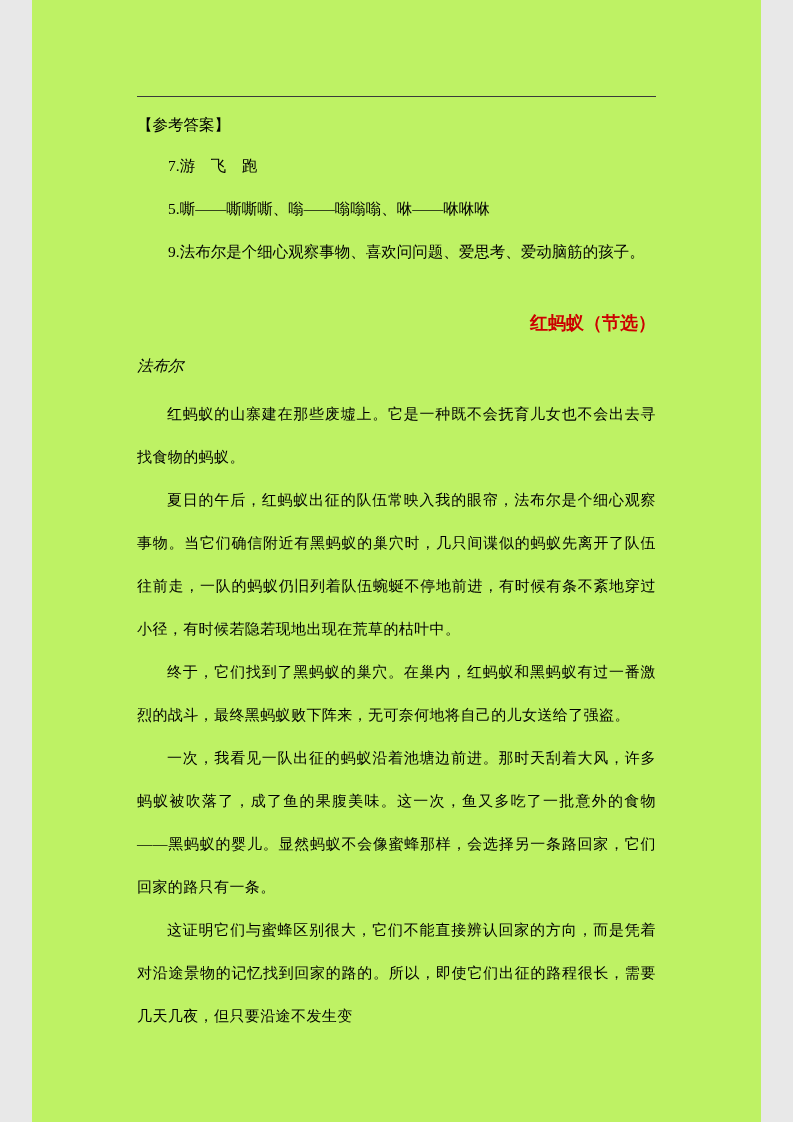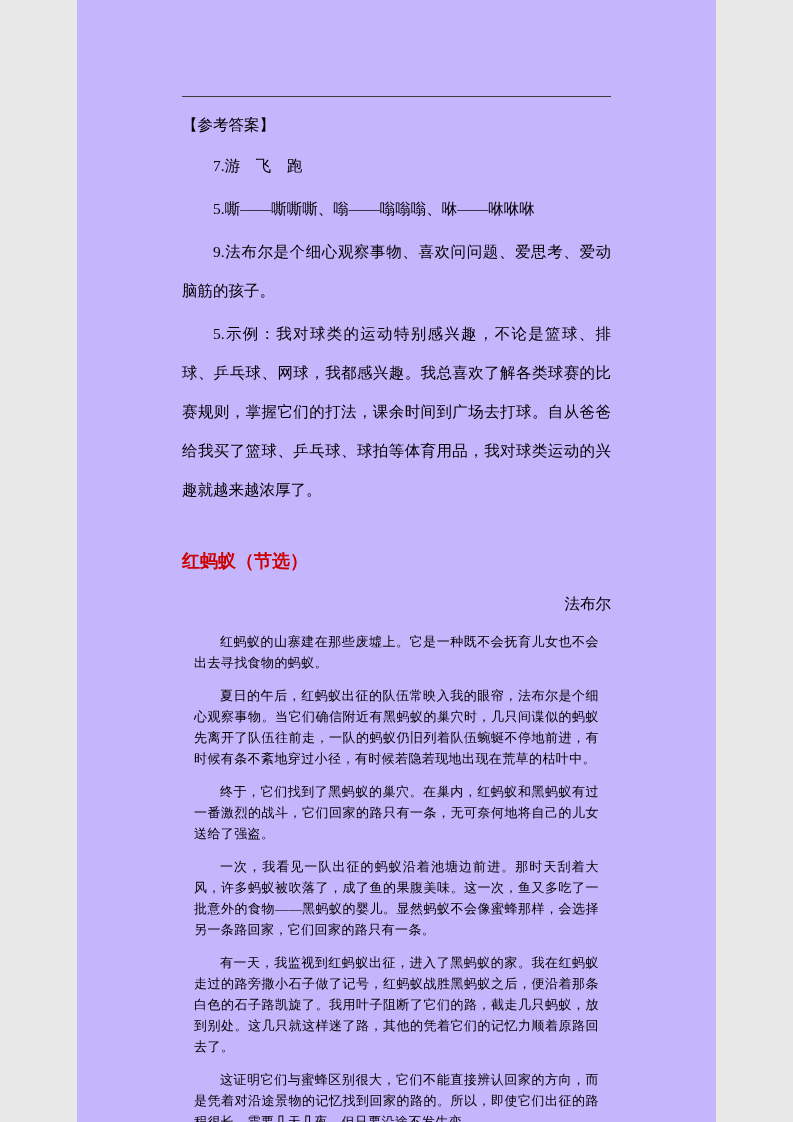--- a/index.html
+++ b/index.html
@@ -5,24 +5,24 @@
   html, body {
     margin: 0;
     padding: 0;
     background: #e8e8e8;
   }
   body {
     font-family: "Liberation Serif", "DejaVu Serif", serif;
   }
   .page {
     position: relative;
-    width: 639px;
+    width: 729px;
     height: 1122px;
     margin: 0 auto;
-    background: #c4b5fd;
+    background: #bef264;
     box-sizing: border-box;
     padding: 96px 105px 30px 105px;
     overflow: hidden;
     color: #000000;
   }
   .top-rule {
     border-top: 1.5px solid #3a3a3a;
     height: 0;
     margin: 0 0 8px 0;
   }
@@ -42,57 +42,56 @@
     margin-bottom: 4px !important;
   }
   
   .article {
     margin-top: 38px;
   }
   .article-title {
     margin: 0 0 16px 0;
     font-size: 18px;
     font-weight: bold;
-    text-align: left;
+    text-align: right;
     line-height: 28px;
   }
   .article-author {
     margin: 0 0 14px 0;
     font-size: 15.5px;
-    text-align: right;
+    text-align: left;
     line-height: 26px;
+    font-style: italic;
   }
   .article-paragraph {
-    margin: 12px;
-    font-size: 13px;
-    line-height: 21px;
+    margin: 0;
+    font-size: 15px;
+    line-height: 43px;
     text-indent: 2em;
     text-align: justify;
     letter-spacing: 0.4px;
   }
 </style>
 </head>
 <body>
 
 <div class="page">
 
   <div class="top-rule"></div>
 
   <section class="answers">
     <p class="answers-heading">【参考答案】</p>
     <p class="answer-item">7.游　飞　跑</p>
     <p class="answer-item">5.嘶——嘶嘶嘶、嗡——嗡嗡嗡、咻——咻咻咻</p>
     <p class="answer-item">9.法布尔是个细心观察事物、喜欢问问题、爱思考、爱动脑筋的孩子。</p>
-    <p class="answer-item">5.示例：我对球类的运动特别感兴趣，不论是篮球、排球、乒乓球、网球，我都感兴趣。我总喜欢了解各类球赛的比赛规则，掌握它们的打法，课余时间到广场去打球。自从爸爸给我买了篮球、乒乓球、球拍等体育用品，我对球类运动的兴趣就越来越浓厚了。</p>
   </section>
 
   <section class="article">
     <h1 class="article-title" style="color: rgb(204, 0, 0);">红蚂蚁（节选）</h1>
     <p class="article-author">法布尔</p>
     <p class="article-paragraph">红蚂蚁的山寨建在那些废墟上。它是一种既不会抚育儿女也不会出去寻找食物的蚂蚁。</p>
     <p class="article-paragraph">夏日的午后，红蚂蚁出征的队伍常映入我的眼帘，法布尔是个细心观察事物。当它们确信附近有黑蚂蚁的巢穴时，几只间谍似的蚂蚁先离开了队伍往前走，一队的蚂蚁仍旧列着队伍蜿蜒不停地前进，有时候有条不紊地穿过小径，有时候若隐若现地出现在荒草的枯叶中。</p>
-    <p class="article-paragraph">终于，它们找到了黑蚂蚁的巢穴。在巢内，红蚂蚁和黑蚂蚁有过一番激烈的战斗，它们回家的路只有一条，无可奈何地将自己的儿女送给了强盗。</p>
+    <p class="article-paragraph">终于，它们找到了黑蚂蚁的巢穴。在巢内，红蚂蚁和黑蚂蚁有过一番激烈的战斗，最终黑蚂蚁败下阵来，无可奈何地将自己的儿女送给了强盗。</p>
     <p class="article-paragraph">一次，我看见一队出征的蚂蚁沿着池塘边前进。那时天刮着大风，许多蚂蚁被吹落了，成了鱼的果腹美味。这一次，鱼又多吃了一批意外的食物——黑蚂蚁的婴儿。显然蚂蚁不会像蜜蜂那样，会选择另一条路回家，它们回家的路只有一条。</p>
-    <p class="article-paragraph">有一天，我监视到红蚂蚁出征，进入了黑蚂蚁的家。我在红蚂蚁走过的路旁撒小石子做了记号，红蚂蚁战胜黑蚂蚁之后，便沿着那条白色的石子路凯旋了。我用叶子阻断了它们的路，截走几只蚂蚁，放到别处。这几只就这样迷了路，其他的凭着它们的记忆力顺着原路回去了。</p>
     <p class="article-paragraph">这证明它们与蜜蜂区别很大，它们不能直接辨认回家的方向，而是凭着对沿途景物的记忆找到回家的路的。所以，即使它们出征的路程很长，需要几天几夜，但只要沿途不发生变</p>
   </section>
 
 </div>
 
 </body></html>

